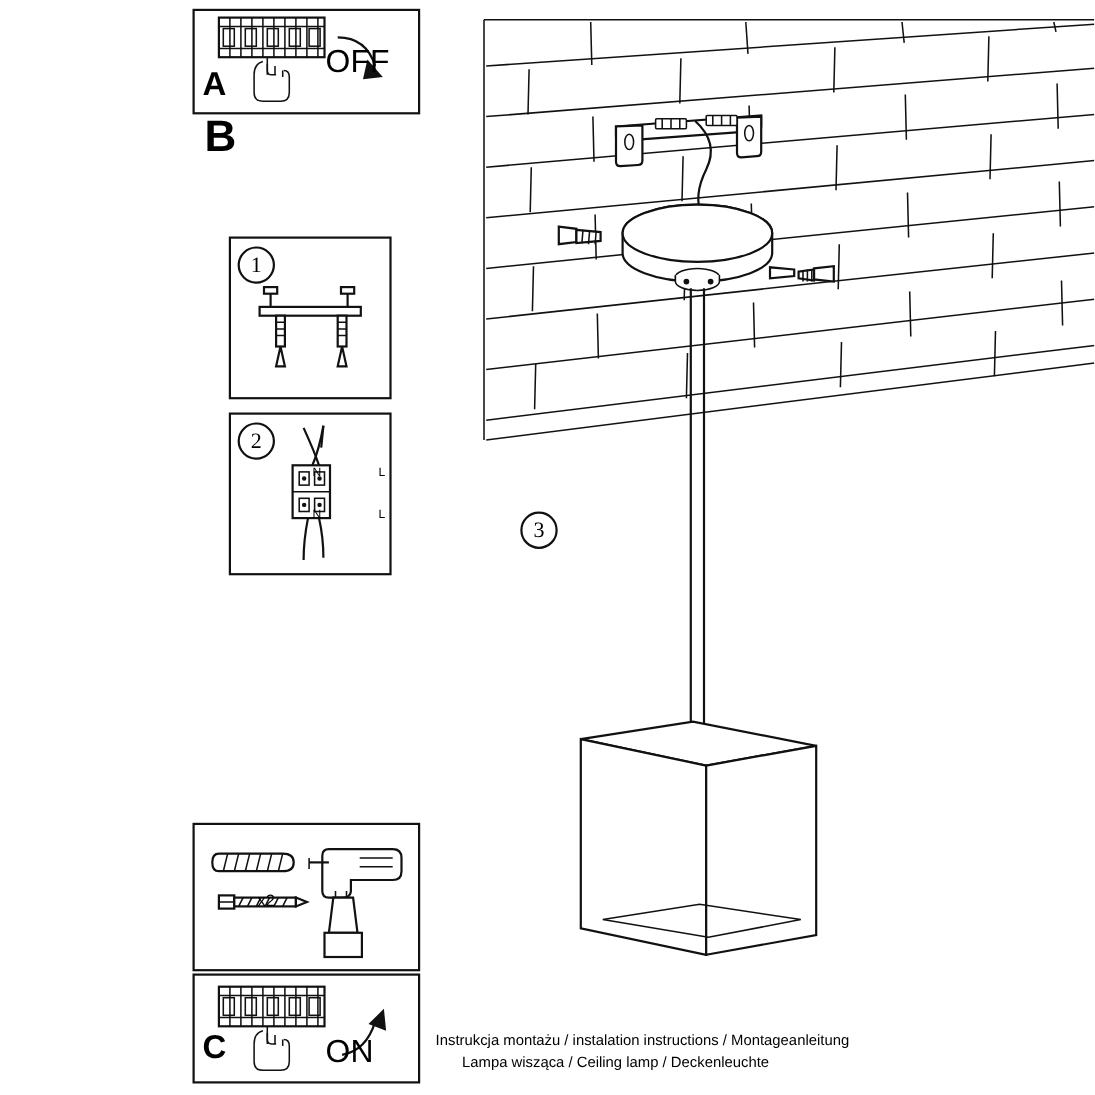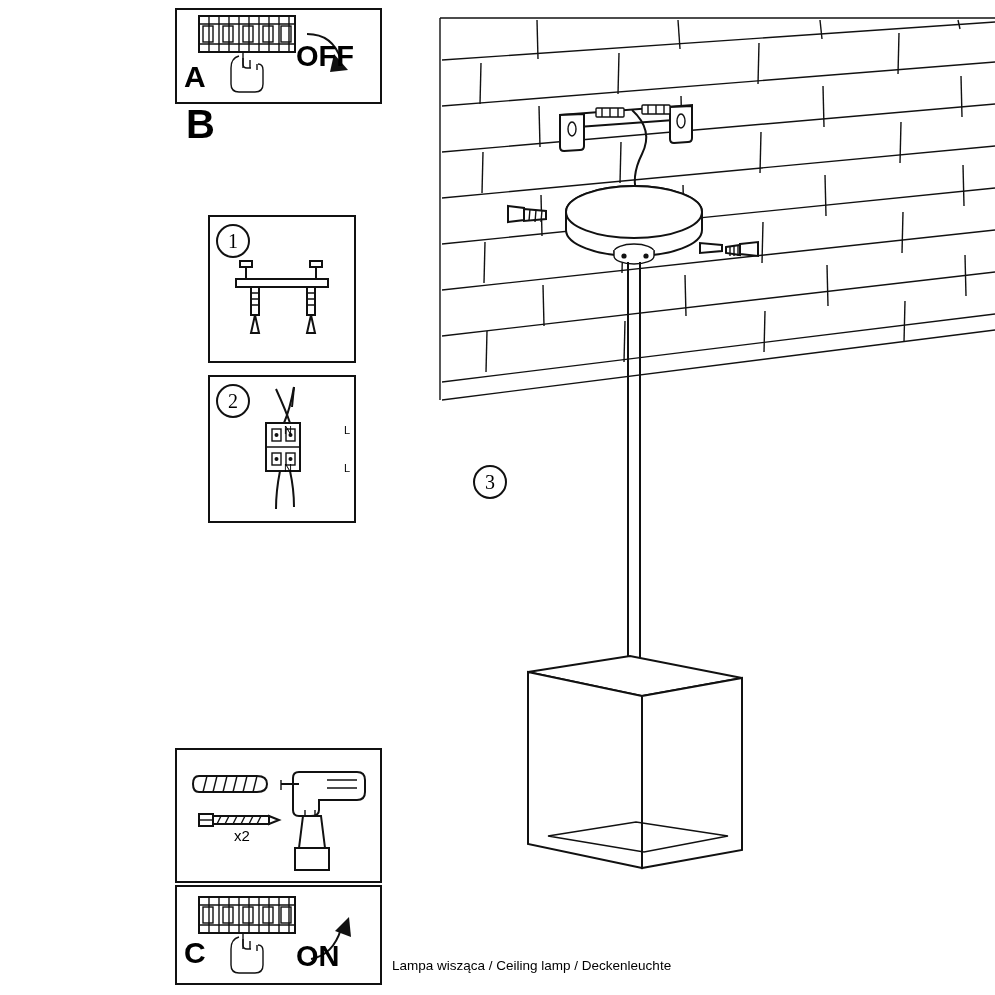--- a/index.html
+++ b/index.html
@@ -34,21 +34,21 @@
     font-size: 40px;
     font-weight: bold;
     line-height: 1;
     font-family: "Liberation Sans", sans-serif;
   }
   .bigletter.small { font-size: 30px; }
 
   .onoff {
     position: absolute;
     font-size: 29px;
-    font-weight: bold;
+    font-weight: normal;
     font-family: "Liberation Sans", sans-serif;
   }
 
   .stepnum {
     position: absolute;
     width: 34px;
     height: 34px;
     border: 2px solid #111;
     border-radius: 50%;
     box-sizing: border-box;
@@ -236,21 +236,21 @@
         <path class="st-w" d="M122 22 l58 0 q8 0 8 8 l0 12 q0 8 -8 8 l-38 0 l0 10 q0 6 -8 6 l-12 0 q-6 0 -6 -6 l0 -32 q0 -6 6 -6 z"></path>
         <path class="st" d="M104 34 l18 0"></path>
         <path class="st-thin" d="M104 30 l0 10"></path>
         <path class="st-w" d="M126 66 l18 0 l4 32 l-26 0 z"></path>
         <rect class="st-w" x="118" y="98" width="34" height="22"></rect>
         <path class="st-thin" d="M128 60 l0 6 M138 60 l0 6"></path>
         <path class="st-thin" d="M150 30 l30 0 M150 38 l30 0"></path>
       </g>
     </svg>
   </div>
-  <div class="xlabel" style="left:234px; top:811px;margin-top:16px;">x2</div>
+  <div class="xlabel" style="left:234px; top:811px;">x2</div>
 
   <div class="box" style="left:175px; top:885px; width:207px; height:100px;">
     <svg width="203" height="96" viewBox="0 0 203 96">
       <g>
         <rect class="st-w" x="22" y="10" width="96" height="36"></rect>
         <line class="st-thin" x1="22" y1="18" x2="118" y2="18"></line>
         <line class="st-thin" x1="22" y1="38" x2="118" y2="38"></line>
         <g class="st-thin">
           <line x1="32" y1="10" x2="32" y2="46"></line>
           <line x1="42" y1="10" x2="42" y2="46"></line>
@@ -387,15 +387,16 @@
     <g>
       <path class="st-w" d="M108 672 l102 -16 l112 22 l-100 18 z"></path>
       <path class="st-w" d="M108 672 l0 172 l114 24 l0 -172 z"></path>
       <path class="st-w" d="M222 696 l100 -18 l0 172 l-100 18 z"></path>
       <path class="st-thin" d="M128 836 l96 16 l84 -16 l-92 -14 z"></path>
     </g>
   </svg>
 
   <div class="stepnum" style="left:473px; top:465px;">3</div>
 
-  <div class="caption" style="left:392px; top:956px;">Lampa wisząca / Ceiling lamp / Deckenleuchte</div>
+  <div class="caption" style="left:396px; top:936px;">Instrukcja montażu / instalation instructions / Montageanleitung</div>
+  <div class="caption" style="left:420px; top:956px;">Lampa wisząca / Ceiling lamp / Deckenleuchte</div>
 
 </div>
 
 </body></html>

